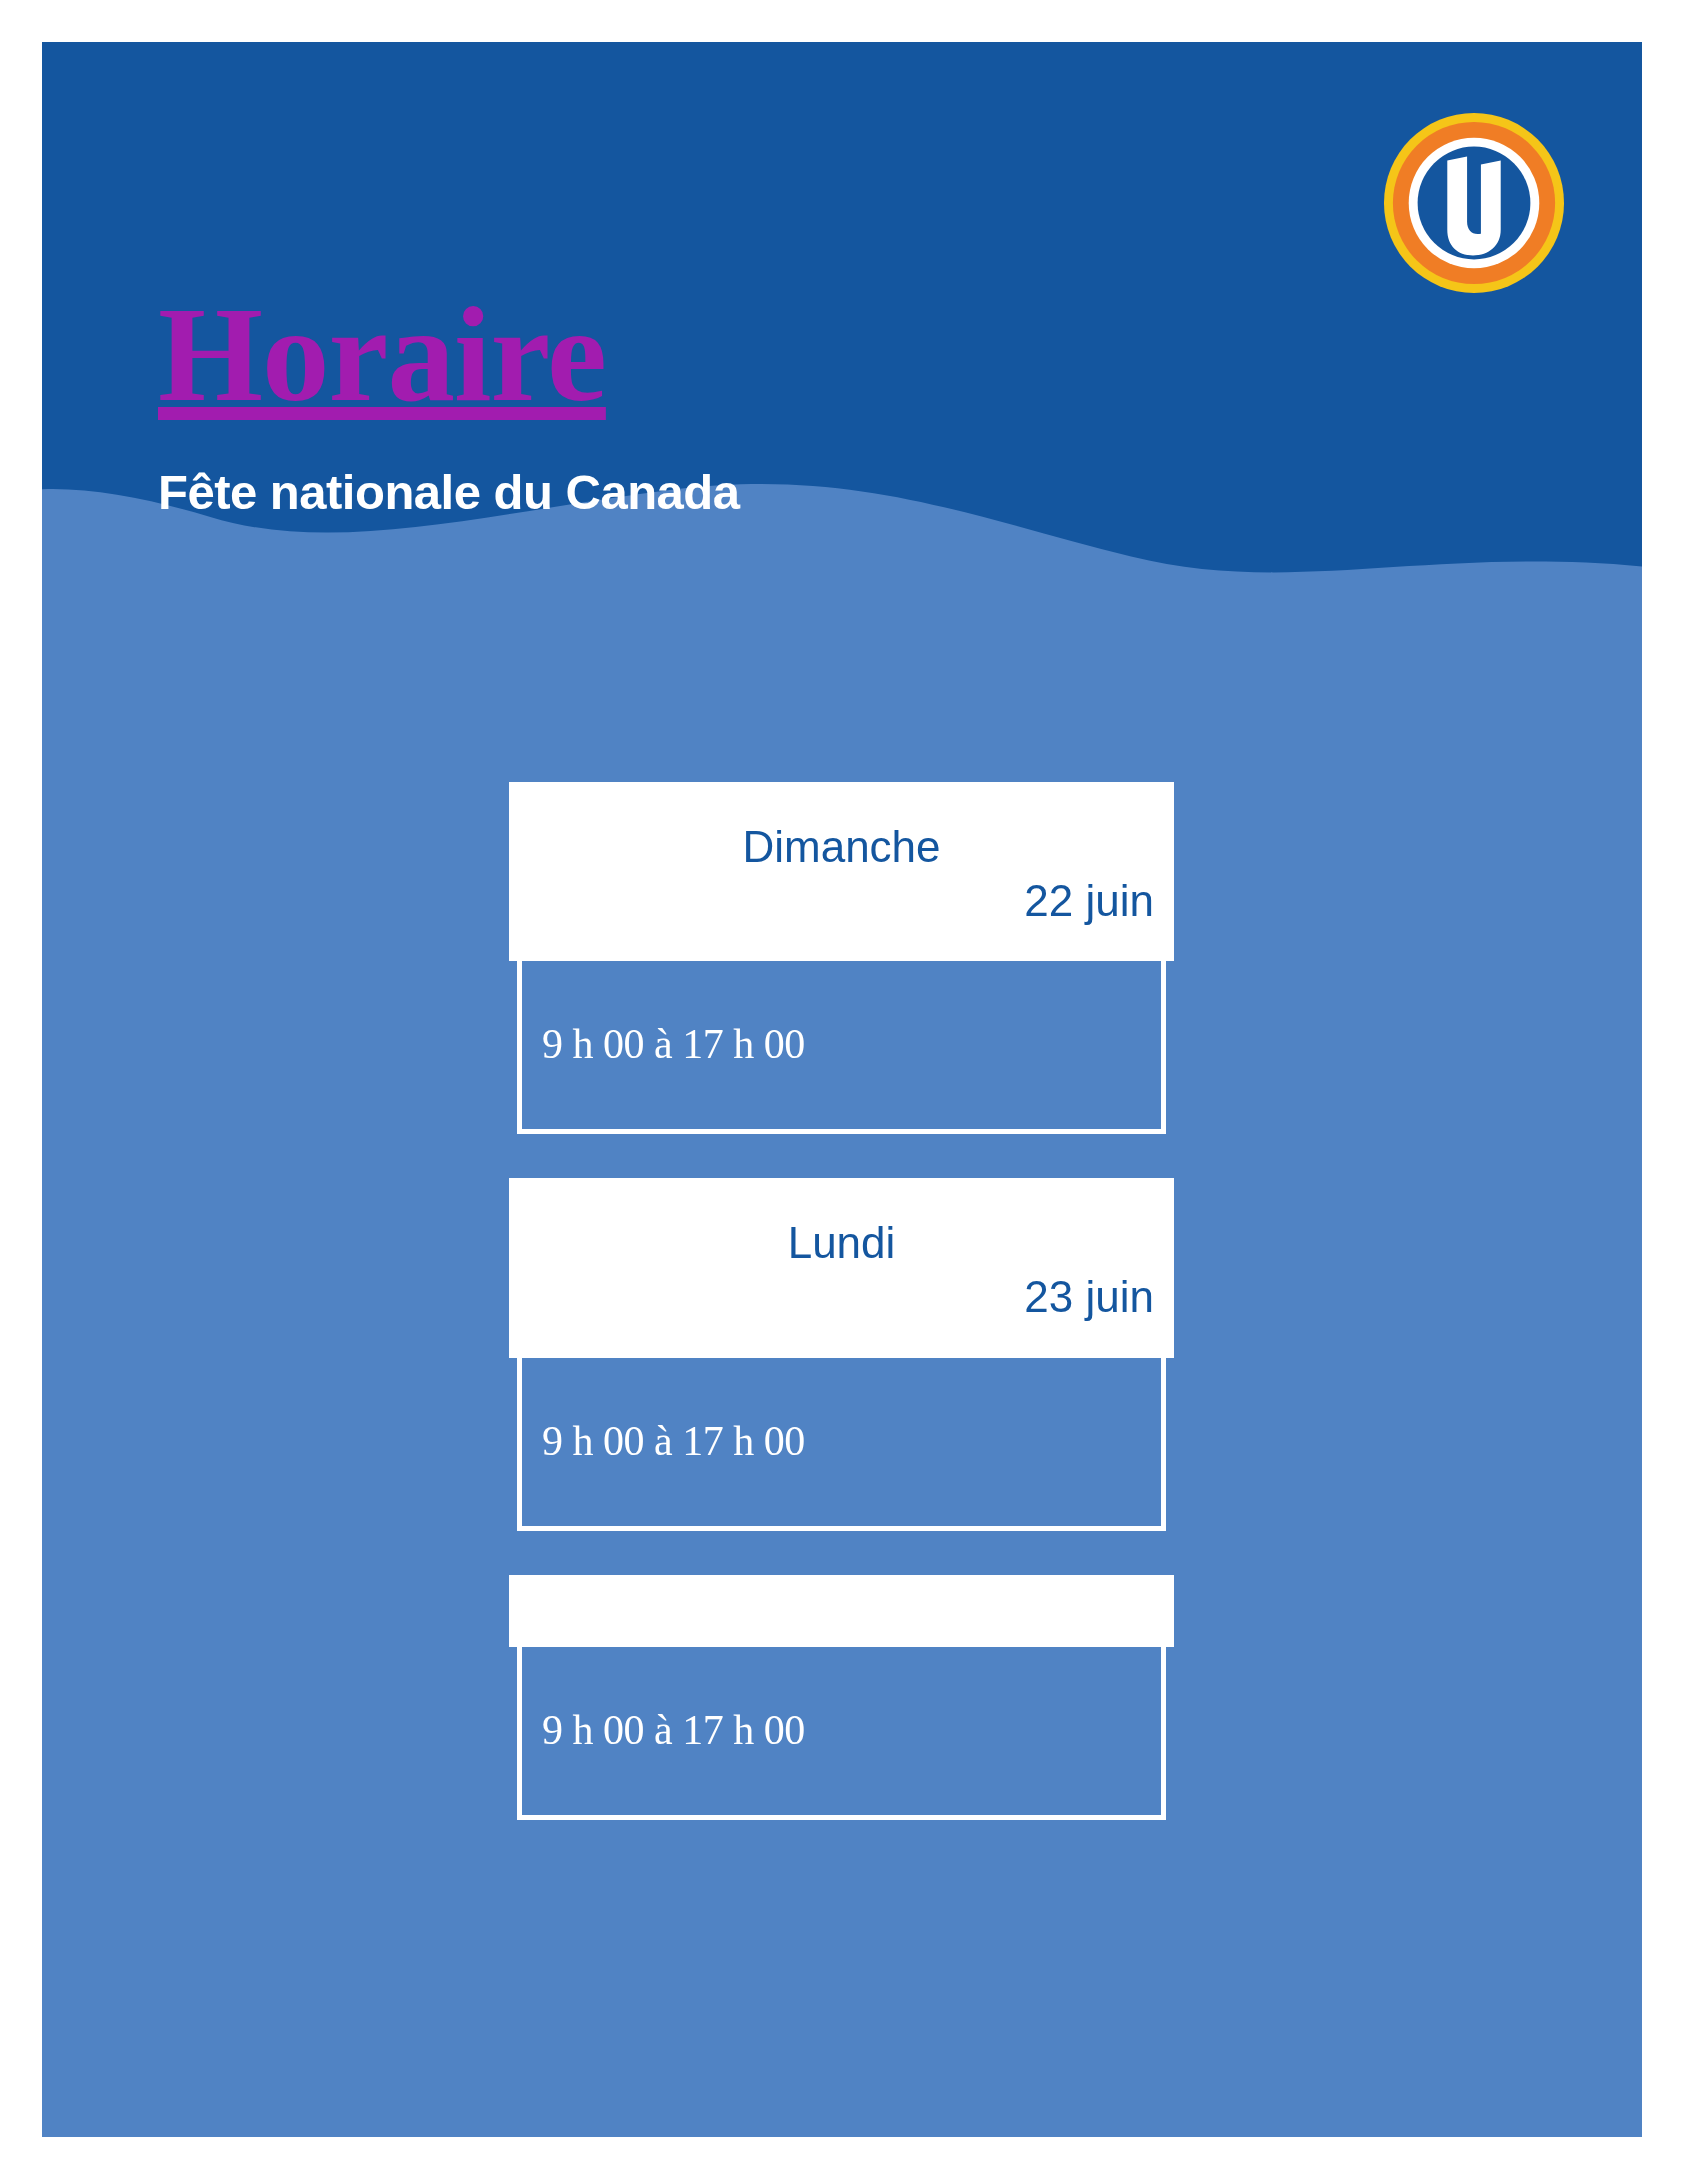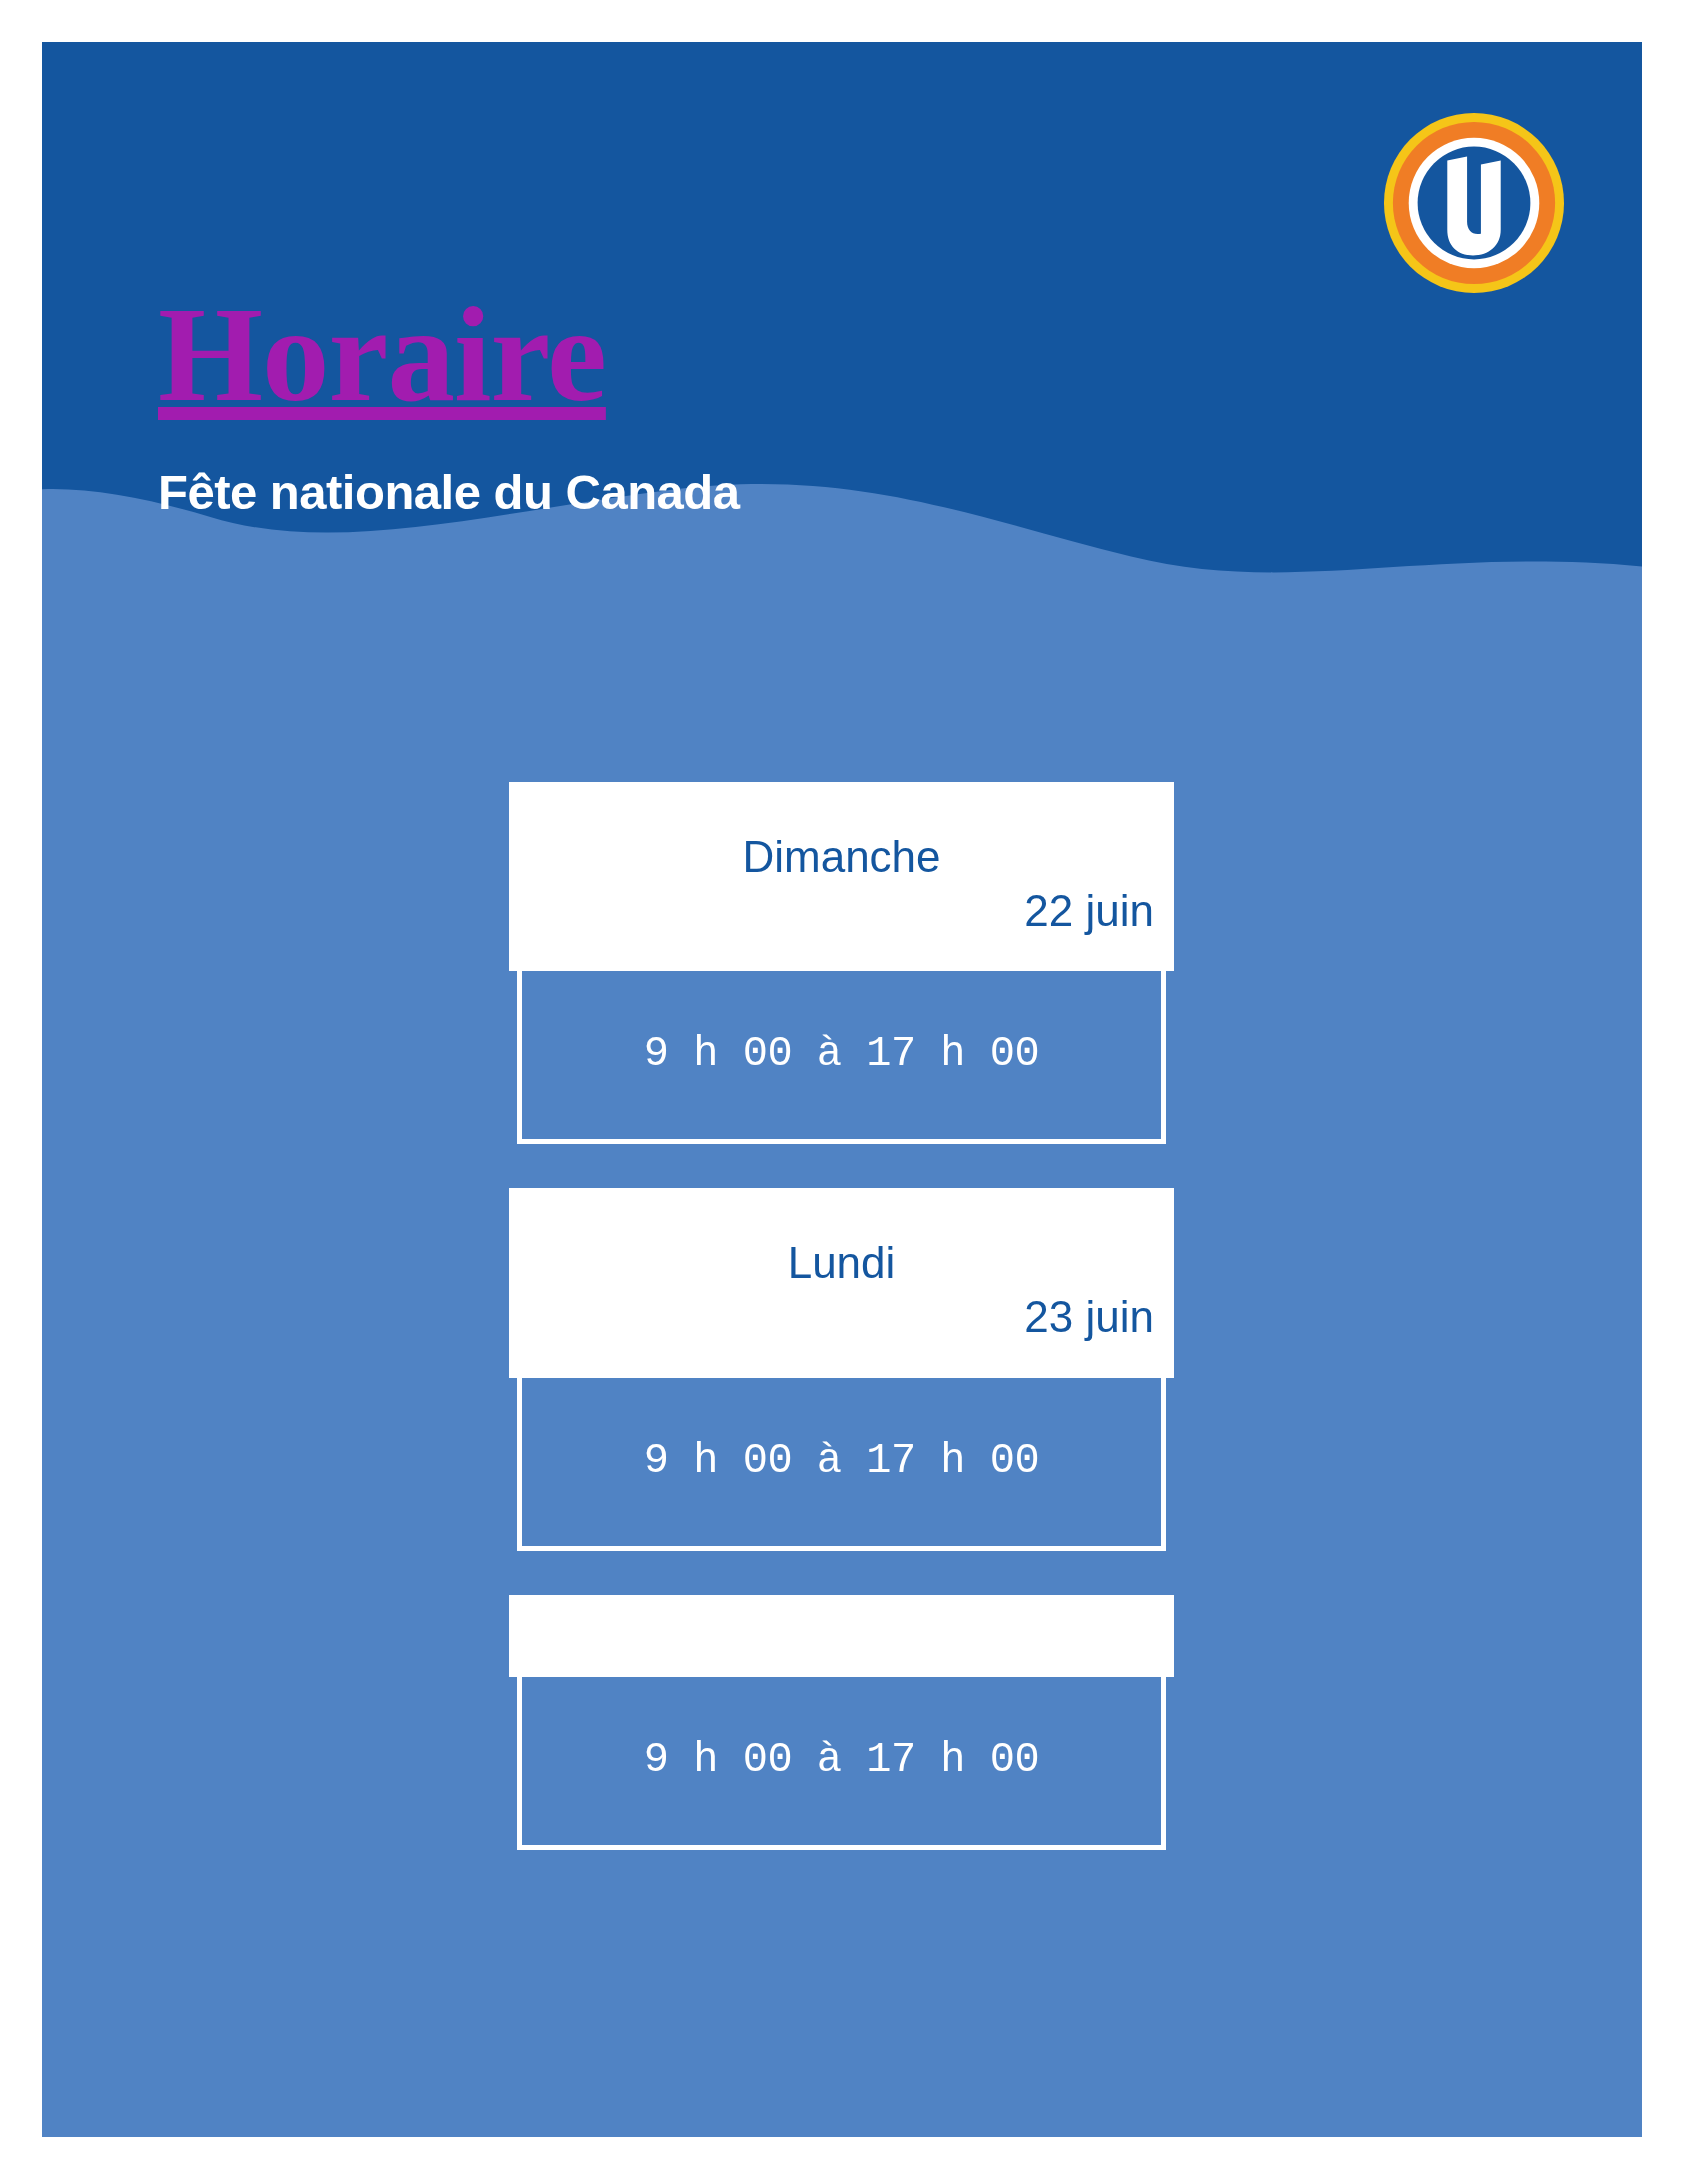--- a/index.html
+++ b/index.html
@@ -90,41 +90,40 @@
 
   .card {
     width: 665px;
     position: relative;
   }
 
   .card-day {
     background: #ffffff;
     color: #14569f;
     text-align: center;
-    padding: 48px 20px 34px 20px;
+    padding: 38px 20px 34px 20px;
     font-size: 44px;
     line-height: 1.22;
     font-family: "Liberation Sans", sans-serif;
   }
 
   .card-day .dow { display: block; }
   .card-day .date { display: block; text-align: right; }
 
   .card-hours {
     margin-left: 8px;
     margin-right: 8px;
     border: 5px solid #ffffff;
     border-top: none;
     background: #5083c4;
     color: #ffffff;
-    text-align: center;
     font-size: 42px;
     letter-spacing: -0.5px;
     padding: 59px 20px 61px 20px;
-    font-family: Liberation Mono, monospace;
+    font-family: Liberation Serif, serif;
   }
 </style>
 </head>
 <body>
 
 <div id="poster">
 
   <div class="body-panel"></div>
 
   <div class="header-wave">

